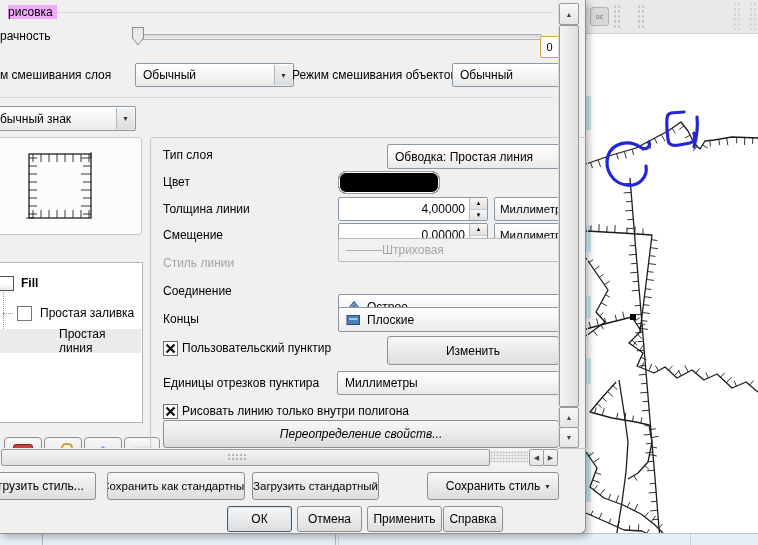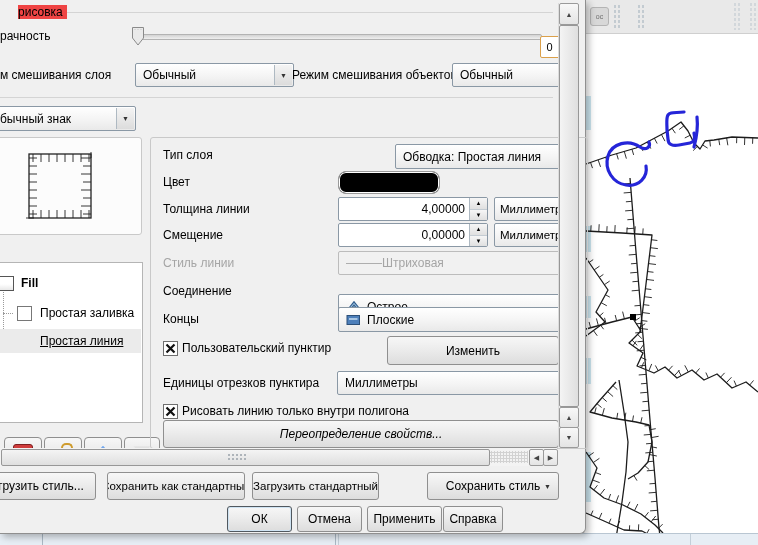--- a/index.html
+++ b/index.html
@@ -232,21 +232,21 @@
     <div class="abs" style="left:335px;top:0;width:1px;height:12px;background:#aab8c4;"></div>
     <div class="abs" style="left:338px;top:0;width:1px;height:12px;background:#c3cfd9;"></div>
     <div class="abs" style="left:690px;top:0;width:1px;height:12px;background:#c3cfd9;"></div>
   </div>
 
   <div class="abs" style="left:0;top:0;width:585px;height:533px;background:#f0f0f0;
               border-right:1px solid #8f8f8f;border-bottom:1px solid #8f8f8f;
               border-radius:0 0 6px 0;box-shadow:3px 3px 7px rgba(0,0,0,.28);">
 
     <div class="gline" style="left:52px;top:12px;width:501px;"></div>
-    <div class="glabel" style="left:18px;top:5px;background:#ef4444;padding-right:4px;">рисовка</div>
+    <div class="glabel" style="left:8px;top:5px;background:#f0abfc;padding-right:4px;">рисовка</div>
 
     <div class="glabel" style="left:0;top:29px;">рачность</div>
     <div class="abs" style="left:138px;top:34px;width:402px;height:4px;background:linear-gradient(#d3d3d3,#efefef);
                 border:1px solid #b3b3b3;border-radius:2px;"></div>
     <svg class="abs" style="left:131px;top:26px;" width="14" height="21">
       <path d="M1.5,1.5 h11 v10.5 l-5.5,7 l-5.5,-7 z" fill="#eaeaea" stroke="#8a8a8a"></path>
       <path d="M3.5,3.5 h7" stroke="#c9c9c9" stroke-dasharray="1 2"></path>
     </svg>
     <div class="abs" style="left:540px;top:36px;width:17px;height:20px;background:#fff;border:1px solid #dba04a;border-radius:2px 0 0 2px;
                 display:flex;align-items:center;justify-content:center;font-size:11px;">0</div>
@@ -314,21 +314,21 @@
       <div class="abs" style="left:8px;top:77px;width:10px;height:0;border-top:1px dotted #9a9a9a;"></div>
       <div class="treerow" style="top:8px;">
         <span class="mini-square" style="margin-left:4px;background:linear-gradient(#fff 55%,#e8e8e8);border-color:#555;"></span>
         <b style="margin-left:7px;">Fill</b>
       </div>
       <div class="treerow" style="top:38px;">
         <span class="mini-square" style="margin-left:22px;"></span>
         <span style="margin-left:8px;">Простая заливка</span>
       </div>
       <div class="treerow sel" style="top:66px;">
-        <span style="margin-left:45px;text-decoration:underline;">Простая линия</span>
+        <span style="margin-left:64px;">Простая линия</span>
       </div>
     </div>
 
     <div class="btn" style="left:4px;top:437px;width:36px;height:26px;border-radius:4px;">
       <span style="width:18px;height:13px;background:#cf3d3d;border:1px solid #7e1f1f;border-radius:3px;display:flex;align-items:center;justify-content:center;">
         <span style="width:10px;height:3px;background:#fff;display:block;"></span>
       </span>
     </div>
     <div class="btn" style="left:44px;top:437px;width:36px;height:26px;border-radius:4px;">
       <span style="position:relative;width:15px;height:16px;display:block;">
@@ -339,21 +339,21 @@
     <div class="btn" style="left:84px;top:437px;width:36px;height:26px;border-radius:4px;">
       <span style="width:18px;height:11px;background:linear-gradient(#7cb0f0,#2e62c8);clip-path:polygon(50% 0,100% 100%,0 100%);display:block;"></span>
     </div>
     <div class="btn" style="left:124px;top:437px;width:34px;height:26px;border-radius:4px;">
       <span style="width:18px;height:11px;background:linear-gradient(#e9e9e9,#b5b5b5);clip-path:polygon(0 0,100% 0,50% 100%);display:block;"></span>
     </div>
 
     <div class="abs" style="left:150px;top:137px;width:436px;height:310px;border:1px solid #c9c9c9;border-radius:3px;"></div>
 
     <div class="plabel" style="top:148px;">Тип слоя</div>
-    <div class="combo" style="left:387px;top:144px;width:170px;height:23px;margin-left:8px;">
+    <div class="combo" style="left:387px;top:144px;width:170px;height:23px;">
       <span>Обводка: Простая линия</span>
     </div>
 
     <div class="plabel" style="top:175px;">Цвет</div>
     <div class="abs" style="left:338px;top:171px;width:100px;height:21px;background:#000;border:1px solid #9a9a9a;border-radius:8px;box-shadow:inset 0 0 0 1px #fff;"></div>
 
     <div class="plabel" style="top:202px;">Толщина линии</div>
     <div class="spin" style="left:338px;top:197px;width:148px;height:22px;">
       <span class="val">4,00000</span>
       <span class="arrows">
@@ -371,21 +371,21 @@
       <span class="arrows">
           <span style="flex:1;display:flex;align-items:center;justify-content:center;border-bottom:1px solid #c4ccd3;background:linear-gradient(#f6f6f6,#e0e0e0);font-size:6px;">▲</span>
           <span style="flex:1;display:flex;align-items:center;justify-content:center;background:linear-gradient(#f6f6f6,#e0e0e0);font-size:6px;">▼</span>
         </span>
     </div>
     <div class="combo" style="left:494px;top:223px;width:63px;height:22px;font-size:11.5px;padding-left:5px;">
       <span>Миллиметры</span>
     </div>
 
     <div class="plabel" style="top:256px;color:#a5a5a5;">Стиль линии</div>
-    <div class="combo disabled" style="left:338px;top:251px;width:219px;height:22px;">
+    <div class="combo disabled" style="left:338px;top:238px;width:219px;height:22px;">
       <span>———Штриховая</span>
     </div>
 
     <div class="plabel" style="top:284px;">Соединение</div>
     <div class="combo" style="left:338px;top:294px;width:219px;height:23px;">
       <svg width="16" height="13" style="margin-right:5px;">
         <path d="M2 11 L8 3.5 L14 11" stroke="#34608f" stroke-width="3.4" fill="none"></path>
         <path d="M2.5 10 L8 3.5 L13.5 10" stroke="#9cc0de" stroke-width="1.1" fill="none"></path>
       </svg>
       <span>Острое</span>

